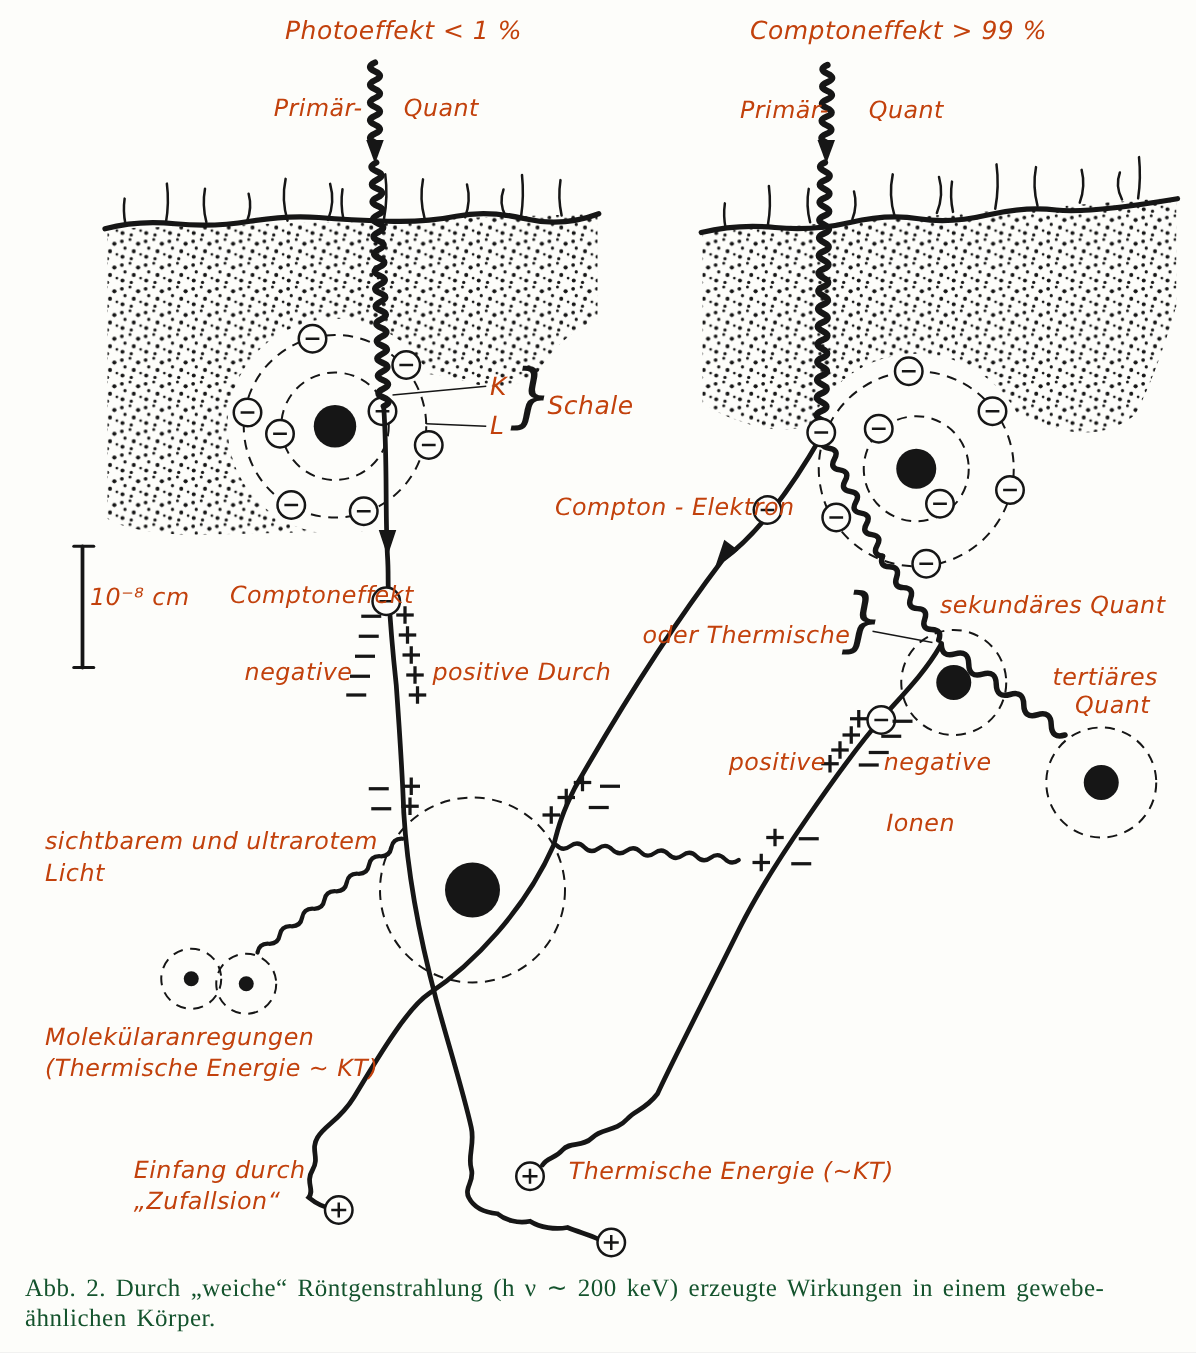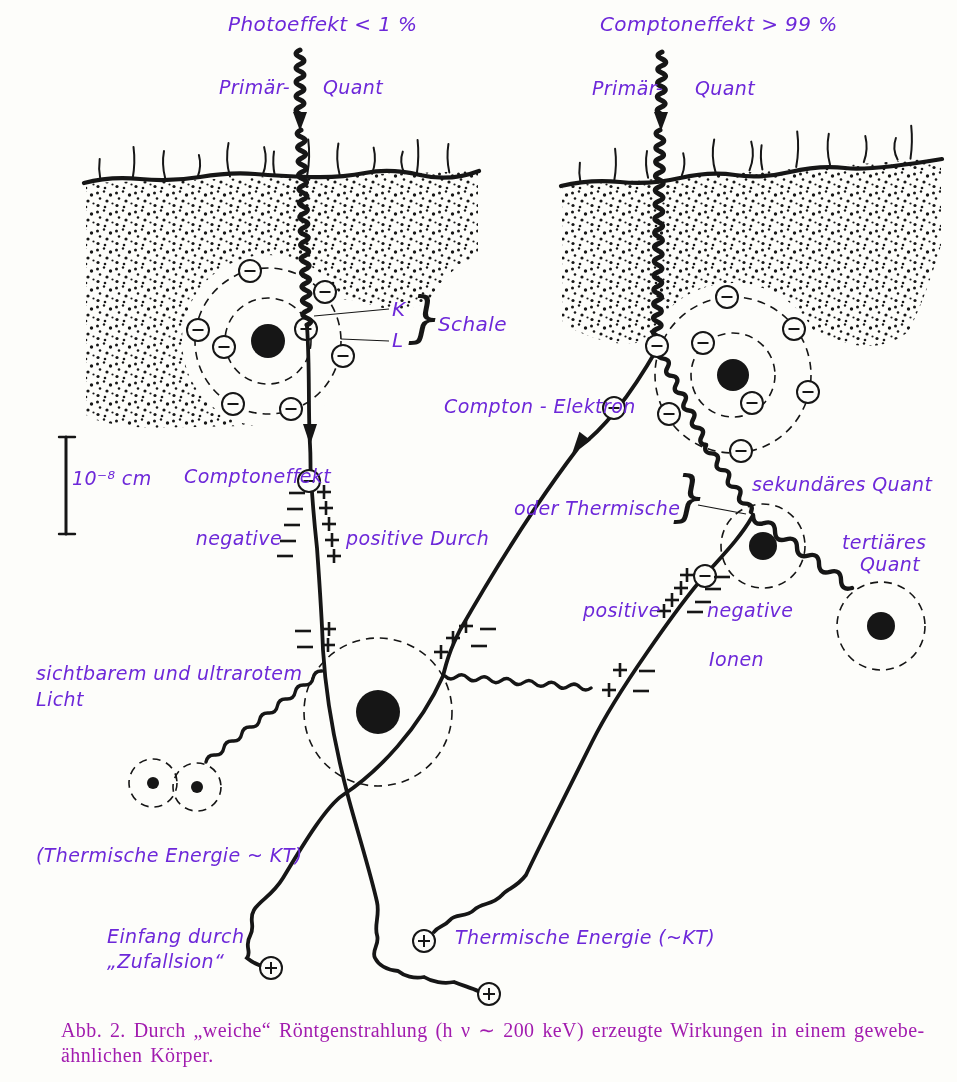--- a/index.html
+++ b/index.html
@@ -1,24 +1,24 @@
 <!DOCTYPE html>
 <html><head>
 <meta charset="utf-8">
 <style>
   html,body{margin:0;padding:0;background:#e8e8e8;}
   #page{position:relative;width:957px;height:1082px;background:#fdfdfa;overflow:hidden;
         font-family:"DejaVu Sans",sans-serif;color:#161616;}
   #art{position:absolute;left:0;top:0;}
-  .lbl{position:absolute;font:italic 19px "DejaVu Sans",sans-serif;color:#6d28d9;
+  .lbl{position:absolute;font:italic 19px "DejaVu Sans",sans-serif;color:#c2410c;
        white-space:nowrap;letter-spacing:.4px;line-height:1.15;}
   .big{font-size:20px;}
   .brace{position:absolute;font:italic 400 56px "DejaVu Sans",sans-serif;color:#161616;line-height:1;}
-  .cap{position:absolute;font:20px "Liberation Serif",serif;color:#a21caf;
-       letter-spacing:.4px;word-spacing:2.5px;white-space:nowrap;margin-left:41px;}
+  .cap{position:absolute;font:20px "Liberation Serif",serif;color:#14532d;
+       letter-spacing:.4px;word-spacing:2.5px;white-space:nowrap;}
   svg .ink{stroke:#161616;fill:none;stroke-linecap:round;}
   svg .fill{fill:#161616;stroke:none;}
   svg .dash{stroke:#161616;fill:none;stroke-width:1.6;stroke-dasharray:8 6;}
   svg .thin{stroke:#161616;stroke-width:1.1;fill:none;}
   svg .hairs path{stroke:#161616;stroke-width:2;fill:none;stroke-linecap:round;}
 </style>
 </head>
 <body>
 
 <div id="page">
@@ -277,20 +277,21 @@
 <div class="lbl" style="left:842px;top:532px">tertiäres</div>
 <div class="lbl" style="left:860px;top:554px">Quant</div>
 
 <div class="lbl" style="left:583px;top:600px">positive</div>
 <div class="lbl" style="left:707px;top:600px">negative</div>
 <div class="lbl" style="left:709px;top:649px">Ionen</div>
 
 <div class="lbl" style="left:36px;top:663px">sichtbarem und ultrarotem</div>
 <div class="lbl" style="left:36px;top:689px">Licht</div>
 
+<div class="lbl" style="left:36px;top:820px">Molekülaranregungen</div>
 <div class="lbl" style="left:36px;top:845px">(Thermische Energie ~ KT)</div>
 
 <div class="lbl" style="left:107px;top:926px">Einfang durch</div>
 <div class="lbl" style="left:107px;top:951px">„Zufallsion“</div>
 
 <div class="lbl" style="left:455px;top:927px">Thermische Energie (~KT)</div>
 
 <div class="cap" style="left:20px;top:1018px">Abb. 2. Durch „weiche“ Röntgenstrahlung (h ν ∼ 200 keV) erzeugte Wirkungen in einem gewebe-</div>
 <div class="cap" style="left:20px;top:1044px">ähnlichen Körper.</div>
 

